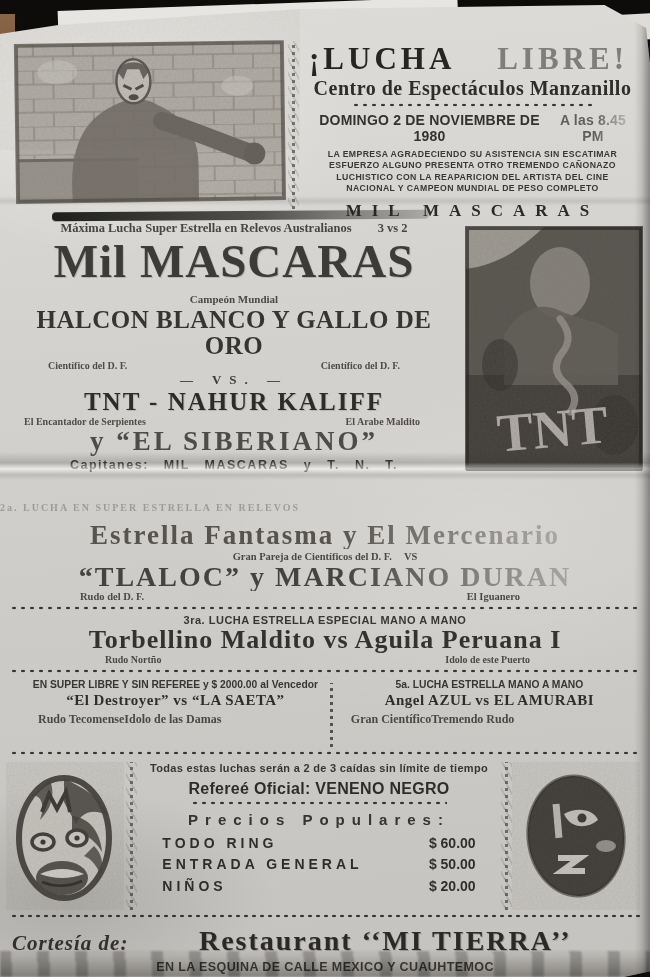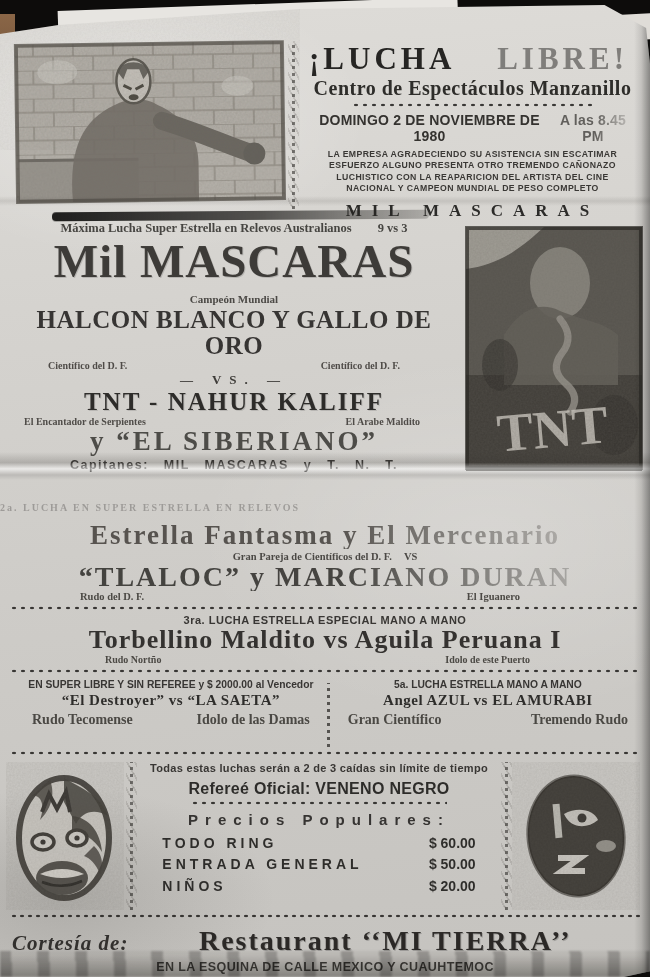--- a/index.html
+++ b/index.html
@@ -83,27 +83,27 @@
   .m2-team2 { font-size:28px; letter-spacing:2px; line-height:1.05; color:rgba(42,40,37,.84); }
   .m2-tags { display:flex; justify-content:space-between; padding:0 120px 0 70px; font-size:10.5px; color:rgba(52,49,45,.85); }
 
   
   .match3 { text-align:center; font-weight:bold; }
   .sec-sub { font-family:"Liberation Sans",sans-serif; font-size:11px; letter-spacing:.5px; color:rgba(40,38,36,.9); }
   .m3-match { font-size:26px; letter-spacing:1px; line-height:1.05; color:rgba(35,33,31,.9); }
   .m3-tags { display:flex; justify-content:space-between; padding:0 120px 0 105px; font-size:10px; color:rgba(52,49,45,.85); }
 
   
-  .cols-row { display:flex; align-items:stretch; padding:2px 8px 0 18px; }
+  .cols-row { display:flex; align-items:stretch; padding:2px 8px 0 24px; }
   .col { text-align:center; font-weight:bold; }
   .col.left { width:49%; }
   .col.right { flex:1; }
   .col-sub { font-family:"Liberation Sans",sans-serif; font-size:10.3px; color:rgba(40,38,36,.9); }
   .col-match { font-size:15px; letter-spacing:.5px; margin-top:2px; color:rgba(33,31,29,.92); }
-  .col-tags { display:flex; justify-content:space-between; padding:0 14px; font-size:14px; margin-top:3px; color:rgba(52,49,45,.85); }
+  .col-tags { display:flex; padding:0 14px; font-size:12px; margin-top:3px; color:rgba(52,49,45,.85); }
   .orn-mid { width:10px; height:64px; margin-top:4px;
     background-image: repeating-linear-gradient(0deg, rgba(35,33,30,.7) 0 3px, transparent 3px 7px);
     background-size:3px 100%; background-position:center top; background-repeat:repeat-y; }
 
   
   .bottom-row { display:flex; align-items:stretch; padding:3px 6px 0 6px; height:148px; }
   .mask-wrap { width:120px; }
   .mask-wrap.right { width:132px; }
   .bottom-center { flex:1; text-align:center; font-weight:bold; padding:0 4px; }
   .falls { font-family:"Liberation Sans",sans-serif; font-size:11px; letter-spacing:.3px; color:rgba(40,38,36,.9); }
@@ -179,21 +179,21 @@
           <div class="star-name">MIL MASCARAS</div>
         </div>
       </div>
 
       <div class="smudge-bar"></div>
 
       <div class="main-row">
         <div class="main-left">
           <div class="sub-line">
             <span>Máxima Lucha Super Estrella en Relevos Australianos</span>
-            <span>9 vs 3</span>
+            <span>3 vs 2</span>
           </div>
           <div class="headliner">Mil MASCARAS</div>
           <div class="tagline">Campeón Mundial</div>
           <div class="team1">HALCON BLANCO Y GALLO DE ORO</div>
           <div class="tags-row t1">
             <span>Científico del D. F.</span>
             <span>Científico del D. F.</span>
           </div>
           <div class="vs-line">—  VS.  —</div>
           <div class="team2">TNT - NAHUR KALIFF</div>

